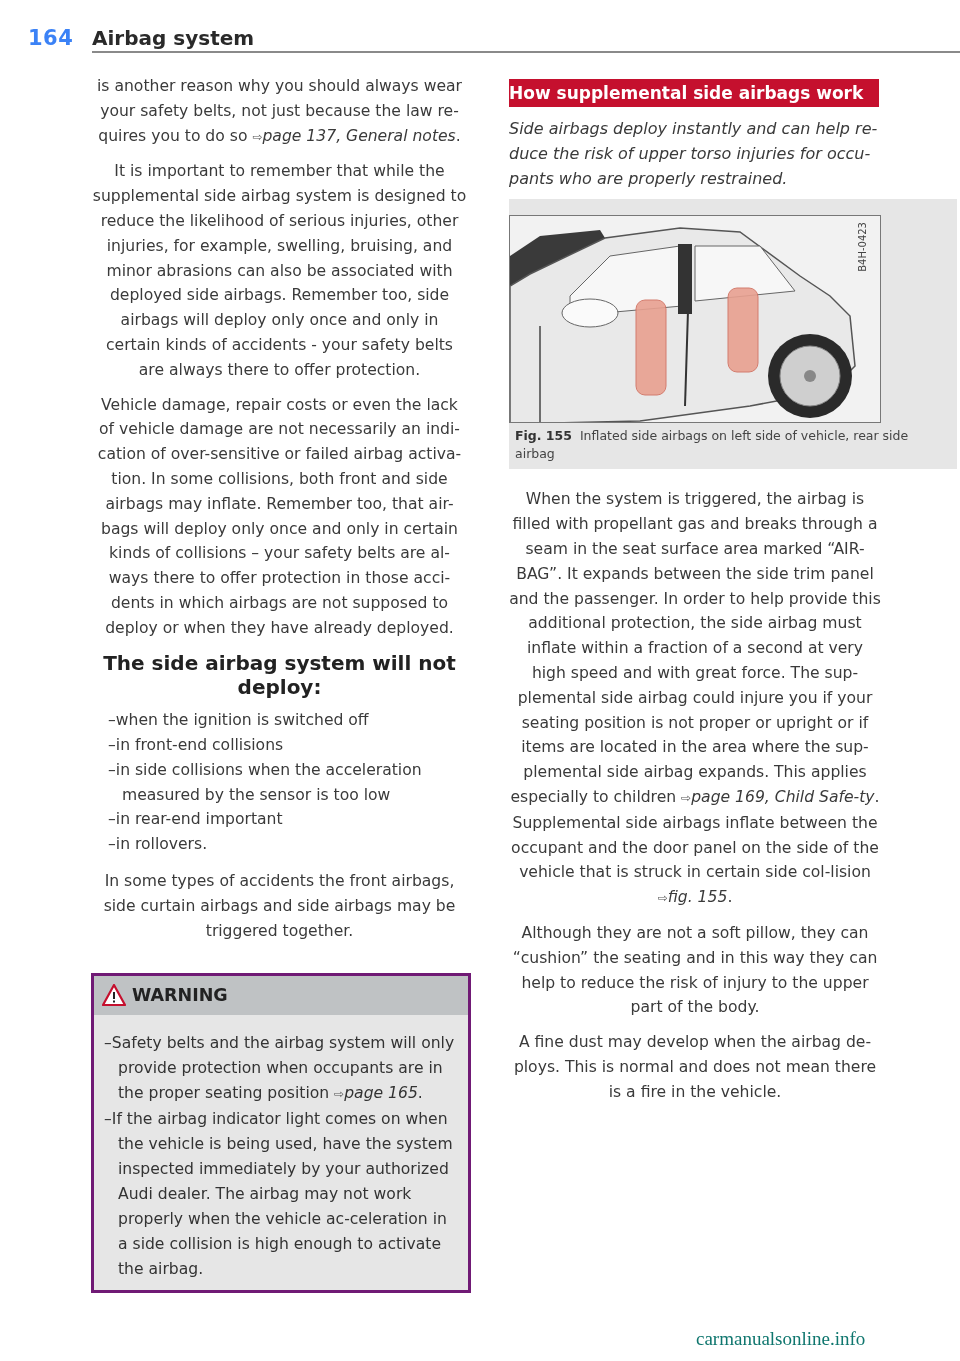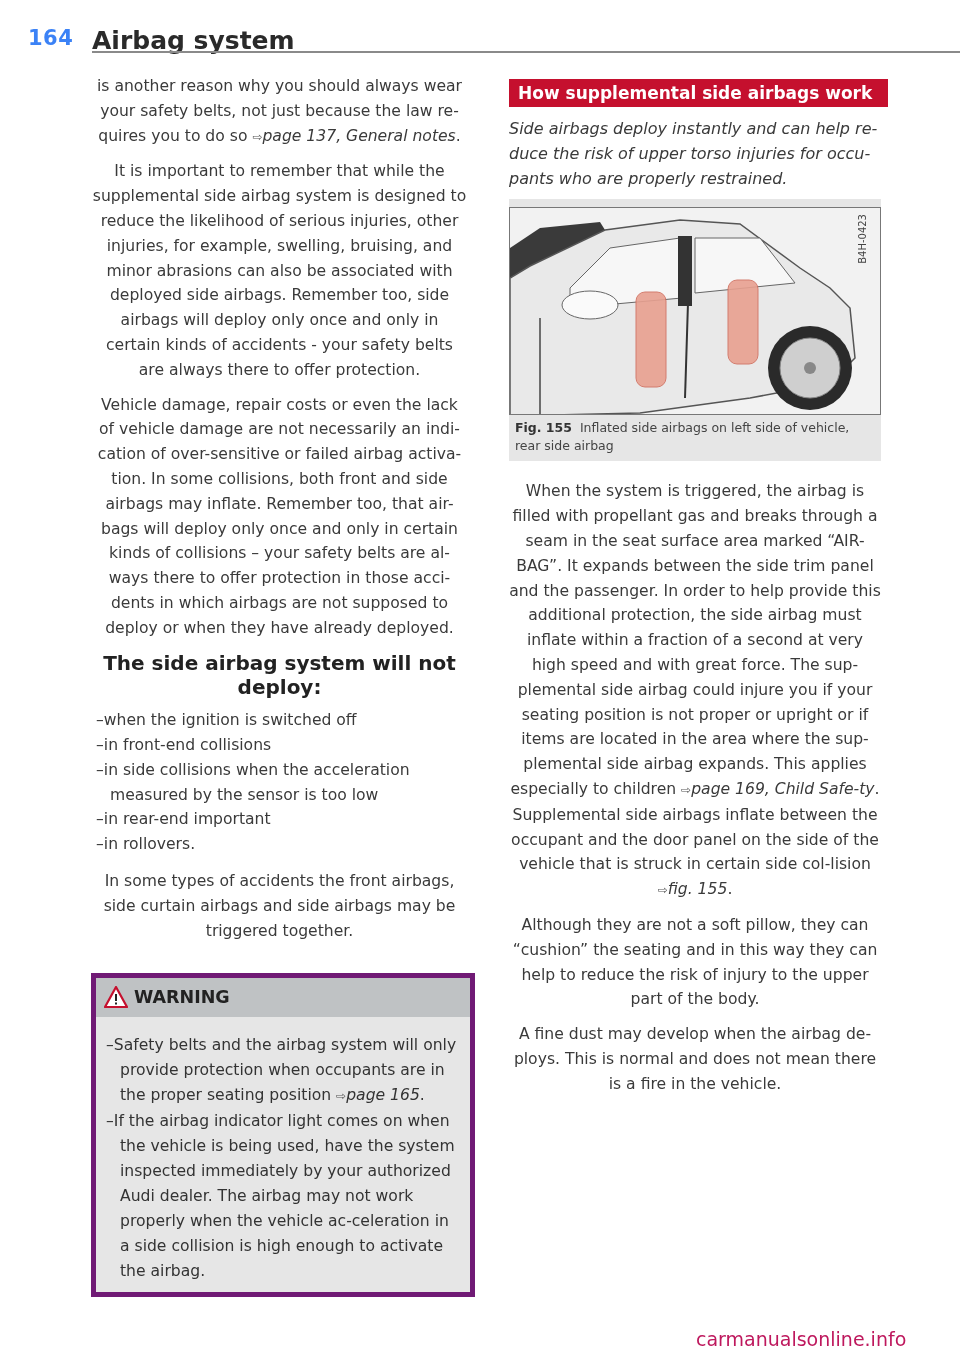--- a/index.html
+++ b/index.html
@@ -2,51 +2,51 @@
 <html><head>
 <meta charset="utf-8">
 <style>
   html, body { margin: 0; padding: 0; }
   body {
     width: 960px; height: 1361px; background: #ffffff; position: relative; overflow: hidden;
     font-family: "DejaVu Sans", sans-serif; color: #333333;
   }
   .header { position: absolute; left: 28px; top: 26px; width: 932px; height: 30px; }
   .page-num { position: absolute; left: 0; top: 0; font-weight: bold; font-size: 21px; color: #3b82f6; letter-spacing: 0.5px; }
-  .chapter { position: absolute; left: 64px; top: 0; font-weight: bold; font-size: 25px; color: #2a2a2a; }
+  .chapter { position: absolute; left: 64px; top: 0; font-weight: bold; font-size: 20px; color: #2a2a2a; }
   .rule { position: absolute; left: 92px; top: 51px; width: 868px; height: 2px; background: #8a8a8a; }
 
   .col { position: absolute; font-size: 15.6px; line-height: 24.8px; color: #3a3a3a; }
   .col-left { left: 92px; top: 74px; width: 375px; }
   .col-right { left: 509px; top: 79px; width: 372px; }
   p { margin: 0 0 10px 0; text-align: center; }
   .it { font-style: italic; }
   .arrow { font-size: 12px; color: #555; }
   .subhead { font-weight: bold; font-size: 20px; color: #222; margin: 8px 0 8px 0; text-align: center; }
-  ul.dash { list-style: none; padding: 0; margin: 0 0 12px 4px; }
+  ul.dash { list-style: none; padding: 0; margin: 0 0 12px 16px; }
   ul.dash li { padding-left: 14px; text-indent: -14px; }
   ul.dash li::before { content: "\2013 "; }
 
-  .red-head { background: #c5102e; color: #fff; font-weight: bold; font-size: 17px; height: 28px; line-height: 28px; padding-left: 9px; width: 370px; margin-bottom: 10px; }
+  .red-head { background: #c5102e; color: #fff; font-weight: bold; font-size: 17px; height: 28px; line-height: 28px; width: 370px; margin-bottom: 10px; }
   .lead { font-style: italic; font-size: 16px; line-height: 24.8px; color: #3a3a3a; margin-bottom: 8px; }
 
-  .figure { background: #e6e6e6; width: 372px; padding: 8px 0 6px 0; margin-bottom: 18px; }
+  .figure { background: #e6e6e6; width: 448px; padding: 16px 0 6px 0; margin-bottom: 18px; }
   .fig-img { position: relative; width: 372px; height: 208px; background: #f0f0f0; border: 1px solid #777; box-sizing: border-box; overflow: hidden; }
   .fig-code { position: absolute; right: 4px; top: 6px; writing-mode: vertical-rl; transform: rotate(180deg); font-size: 10px; color: #444; }
   .fig-cap { font-size: 12.5px; line-height: 18px; padding: 4px 6px 0 6px; color: #444; }
   .fig-cap b { color: #333; }
 
-  .warning { position: absolute; left: 91px; top: 973px; width: 374px; border: 5px solid #701a75; background: #e6e6e6; }
+  .warning { position: absolute; left: 91px; top: 973px; width: 374px; border: 3px solid #701a75; background: #e6e6e6; }
   .warn-head { background: #bfc2c4; height: 39px; position: relative; }
   .warn-icon { position: absolute; left: 8px; top: 8px; }
   .warn-label { position: absolute; left: 38px; top: 9px; font-weight: bold; font-size: 17.5px; color: #222; }
   .warn-body { padding: 16px 10px 8px 10px; font-size: 15.6px; line-height: 25px; color: #333; }
   .warn-body ul.dash li { padding-left: 14px; }
 
-  .footer { position: absolute; left: 696px; top: 1328px; font-size: 19px; color: #be185d; }
+  .footer { position: absolute; left: 696px; top: 1328px; font-size: 19px; color: #0f766e; font-family: Liberation Serif, serif; }
 </style>
 </head>
 <body>
 
 <div class="header">
   <span class="page-num">164</span>
   <span class="chapter">Airbag system</span>
 </div>
 <div class="rule"></div>
 

